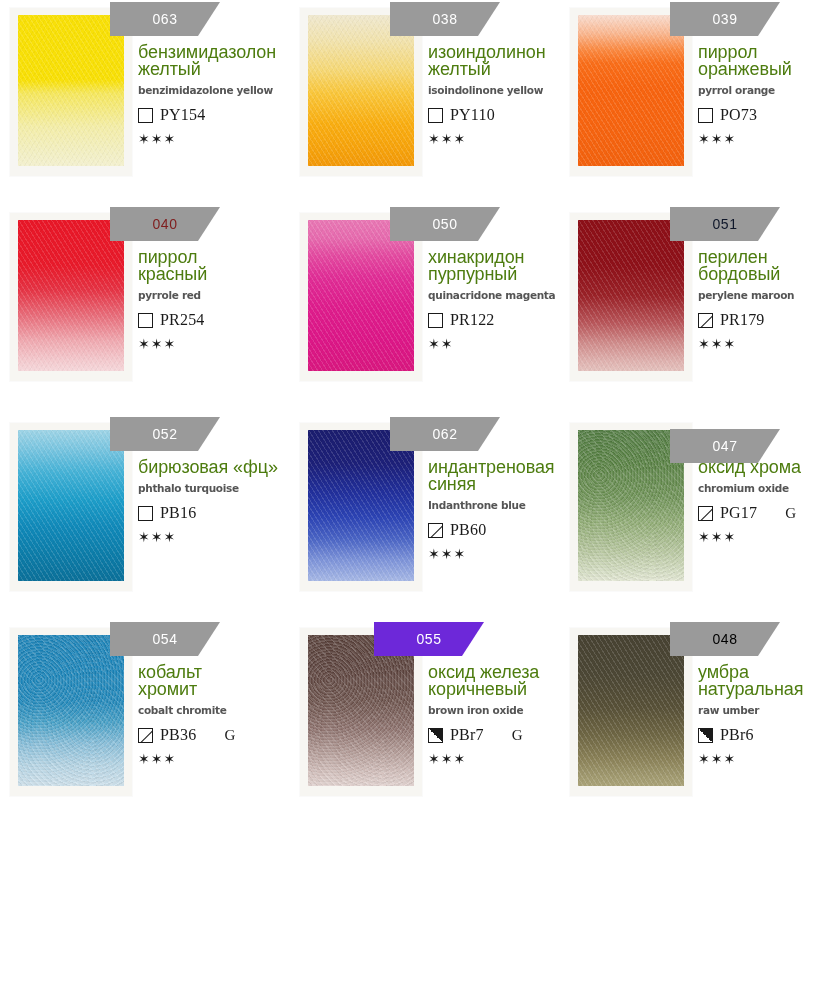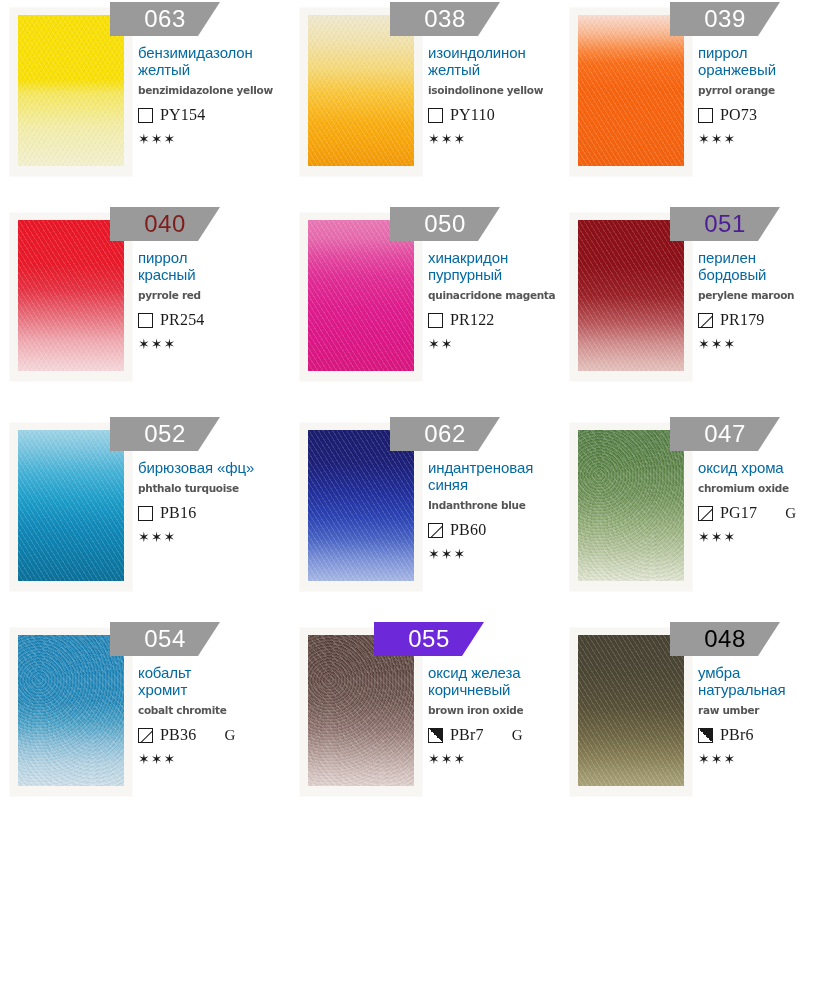--- a/index.html
+++ b/index.html
@@ -71,42 +71,42 @@
       repeating-linear-gradient(48deg, rgba(255,255,255,0.30) 0px, rgba(255,255,255,0.30) 1px, rgba(0,0,0,0.0) 1px, rgba(0,0,0,0.0) 5px);
   }
 
   
   .number-banner {
     position: absolute;
     top: 2px;
     height: 34px;
     background: #9a9a9a;
     color: #ffffff;
-    font-size: 24px;
+    font-size: 14px;
     font-weight: 400;
     letter-spacing: 0.5px;
     display: flex;
     align-items: center;
     justify-content: center;
     -webkit-clip-path: polygon(0 0, 100% 0, calc(100% - 22px) 100%, 0 100%);
     clip-path: polygon(0 0, 100% 0, calc(100% - 22px) 100%, 0 100%);
   }
 
   
   .paint-info {
     position: absolute;
     left: 138px;
     top: 44px;
     width: 150px;
   }
   .name-ru {
-    font-size: 15px;
+    font-size: 18px;
     font-weight: 400;
     line-height: 17px;
-    color: #0369a1;
+    color: #4d7c0f;
     letter-spacing: -0.1px;
     margin: 0;
     white-space: pre-line;
   }
   .name-en {
     font-size: 10.5px;
     font-weight: 700;
     line-height: 13px;
     color: #555555;
     margin: 6px 0 0 0;
@@ -275,21 +275,21 @@
           <div class="lightfast">✶✶</div>
         </div>
       </div>
       <div class="paint-cell">
         <div class="swatch-card">
           <div class="swatch-paint">
             <div class="grad" style="background: linear-gradient(rgb(140, 16, 24) 0%, rgb(142, 17, 25) 30%, rgb(154, 34, 40) 50%, rgb(184, 86, 90) 68%, rgb(208, 142, 141) 82%, rgb(223, 179, 176) 94%, rgb(228, 193, 189) 100%);"></div>
             <div class="tex"></div>
           </div>
         </div>
-        <div class="number-banner" style="left: 110px; width: 110px; background: rgb(154, 154, 154); color: #4c1d95;">051</div>
+        <div class="number-banner" style="left: 110px; width: 110px; background: rgb(154, 154, 154); color: #0f172a;">051</div>
         <div class="paint-info">
           <p class="name-ru">перилен
 бордовый</p>
           <p class="name-en">perylene maroon</p>
           <div class="pigment-row">
             <span class="transp-icon semi"></span>
             <span class="pigment-code">PR179</span>
             <span class="granulation-mark"></span>
           </div>
           <div class="lightfast">✶✶✶</div>
@@ -334,21 +334,21 @@
           <div class="lightfast">✶✶✶</div>
         </div>
       </div>
       <div class="paint-cell">
         <div class="swatch-card">
           <div class="swatch-paint granulating">
             <div class="grad" style="background: linear-gradient(rgb(78, 122, 62) 0%, rgb(85, 128, 63) 22%, rgb(107, 145, 82) 44%, rgb(143, 172, 114) 62%, rgb(182, 199, 156) 80%, rgb(215, 224, 196) 94%, rgb(229, 234, 213) 100%);"></div>
             <div class="tex"></div>
           </div>
         </div>
-        <div class="number-banner" style="left: 110px; width: 110px; background: rgb(154, 154, 154); color: rgb(255, 255, 255);">047</div>
+        <div class="number-banner" style="left: 110px; width: 110px; background: rgb(154, 154, 154); color: rgb(255, 255, 255); margin-top: 12px;">047</div>
         <div class="paint-info">
           <p class="name-ru">оксид хрома</p>
           <p class="name-en">chromium oxide</p>
           <div class="pigment-row">
             <span class="transp-icon semi"></span>
             <span class="pigment-code">PG17</span>
             <span class="granulation-mark">G</span>
           </div>
           <div class="lightfast">✶✶✶</div>
         </div>

